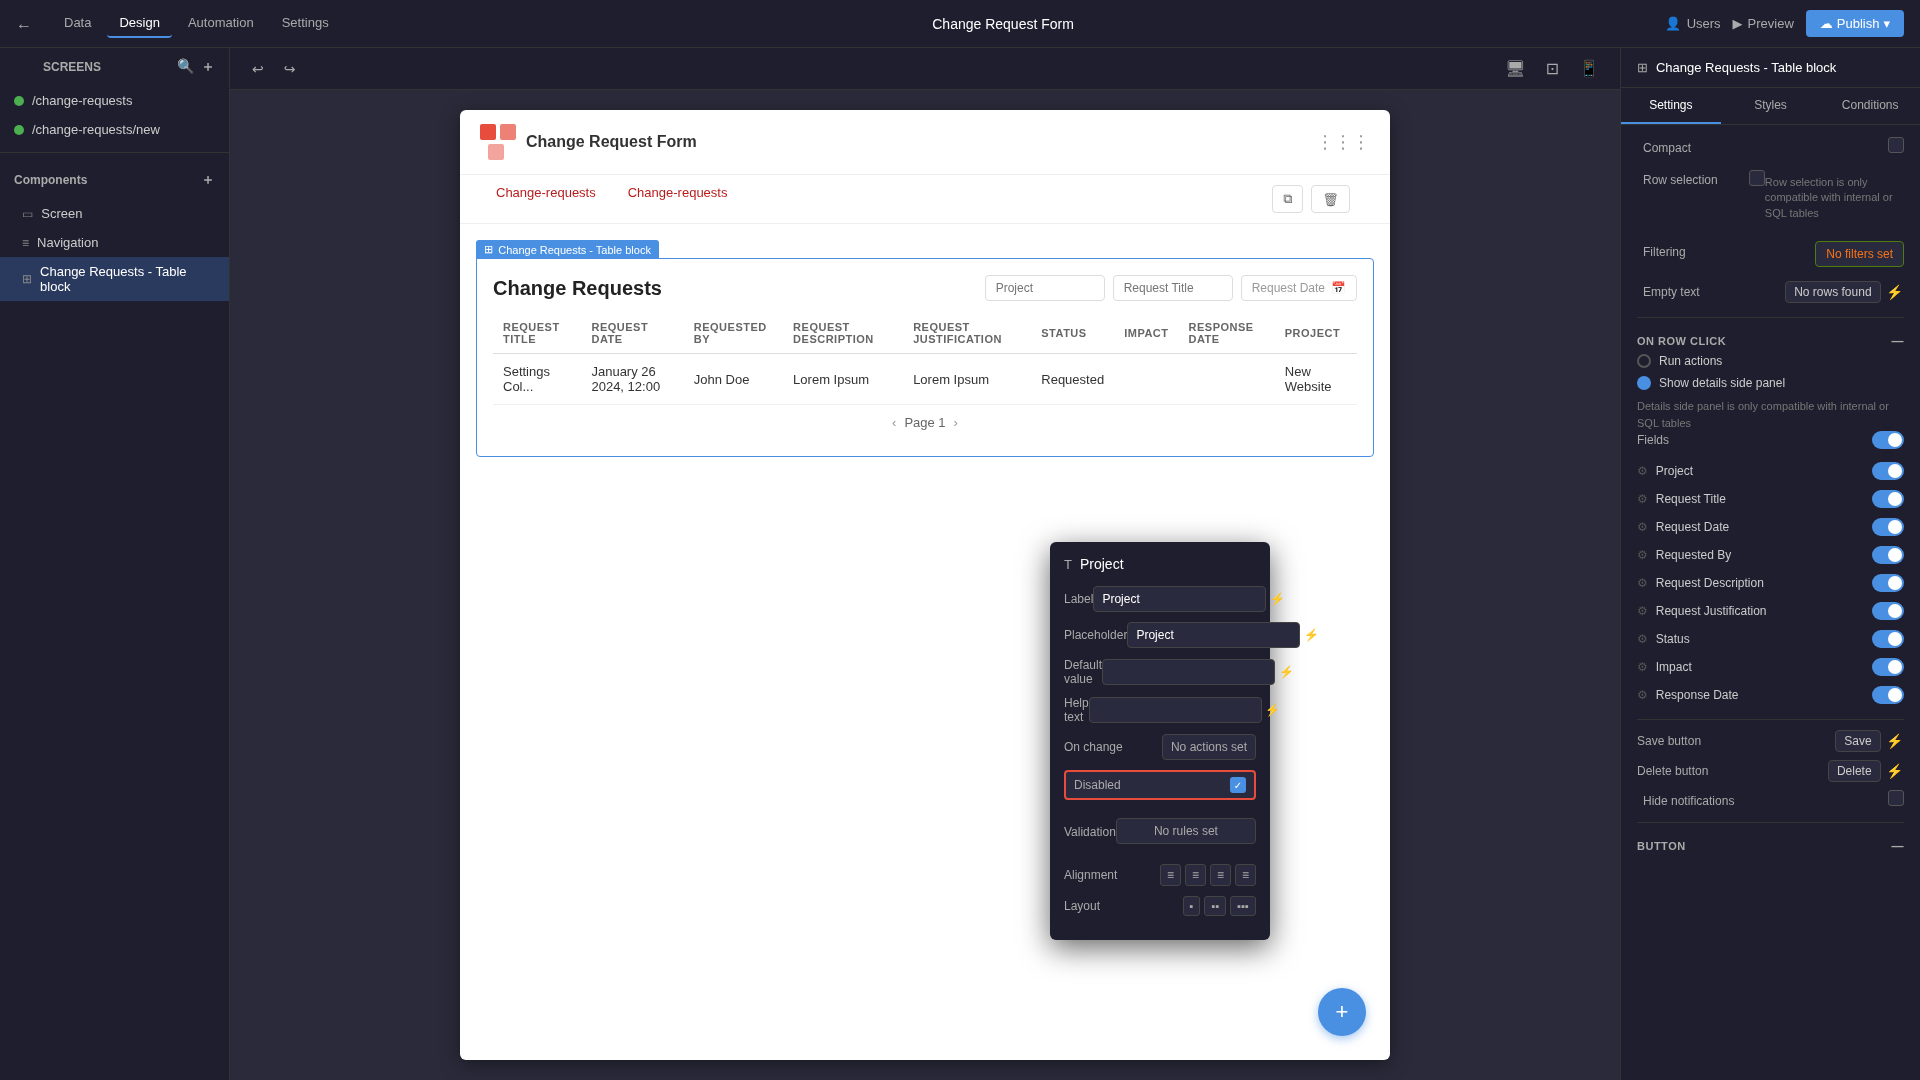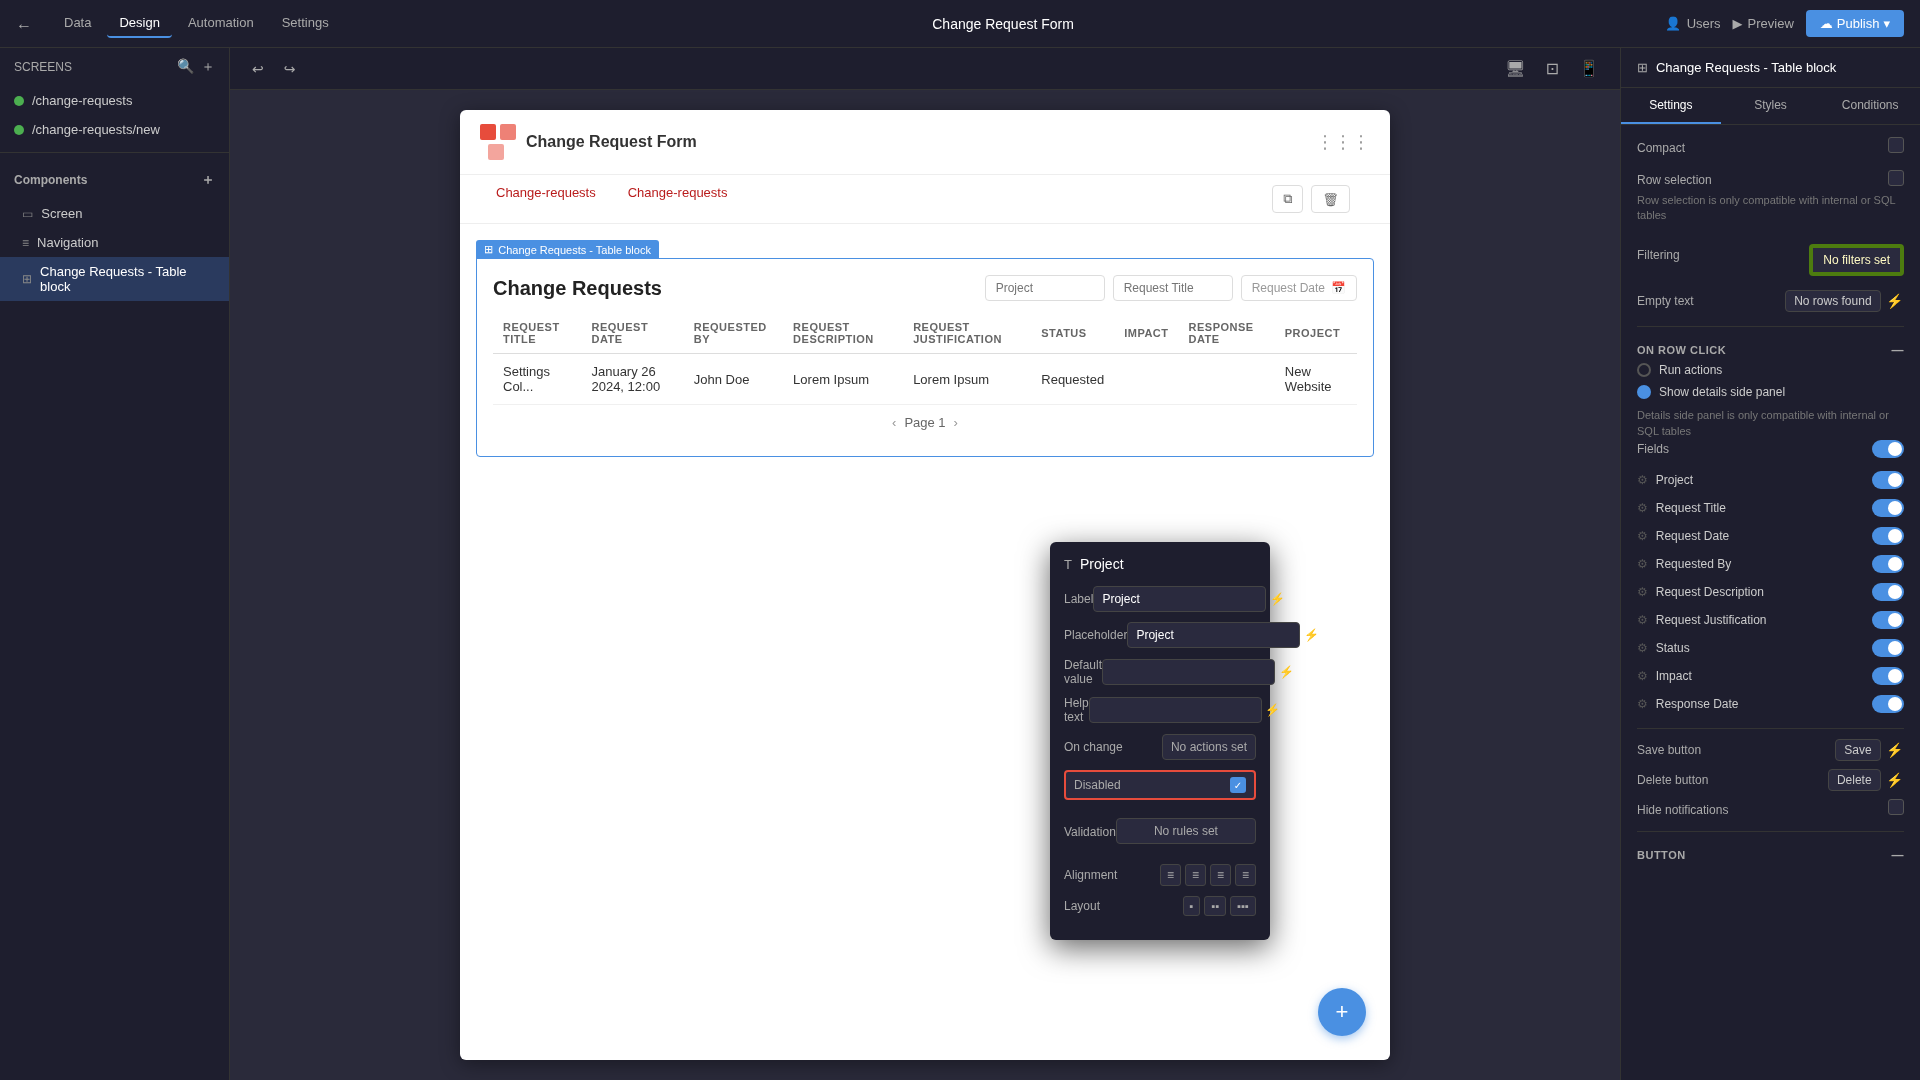--- a/index.html
+++ b/index.html
@@ -22,21 +22,21 @@
       display: flex; align-items: center; gap: 4px; cursor: pointer; font-size: 13px;
     }
 
     
     .main-layout { display: flex; height: calc(100vh - 48px); }
 
     
     .left-sidebar { width: 230px; background: #1e1e2e; border-right: 1px solid #333; display: flex; flex-direction: column; }
     .sidebar-section-header {
       display: flex; align-items: center; justify-content: space-between;
-      padding: 10px 14px; color: #aaa; font-size: 12px; font-weight: 400; text-transform: uppercase;
+      padding: 10px 14px; color: #aaa; font-size: 12px; font-weight: 700; text-transform: uppercase; margin-left: 29px;
     }
     .sidebar-icons { display: flex; gap: 6px; }
     .sidebar-icon { color: #aaa; cursor: pointer; font-size: 14px; }
     .screen-item {
       display: flex; align-items: center; gap: 8px; padding: 7px 14px;
       color: #ccc; cursor: pointer; font-size: 13px;
     }
     .screen-item .dot { width: 10px; height: 10px; border-radius: 50%; background: #4CAF50; flex-shrink: 0; }
     .sidebar-divider { height: 1px; background: #333; margin: 8px 0; }
     .components-header {
@@ -181,23 +181,23 @@
     .rs-header-icon { color: #aaa; font-size: 13px; }
     .rs-title { color: #fff; font-size: 13px; font-weight: 500; flex: 1; }
     .rs-tabs { display: flex; border-bottom: 1px solid #333; }
     .rs-tab {
       flex: 1; text-align: center; padding: 10px; color: #aaa; font-size: 12px;
       cursor: pointer; border-bottom: 2px solid transparent;
     }
     .rs-tab.active { color: #fff; border-bottom: 2px solid #4a90e2; }
     .rs-body { padding: 12px 16px; flex: 1; overflow-y: auto; }
     .rs-row { display: flex; align-items: flex-start; justify-content: space-between; margin-bottom: 14px; }
-    .rs-label { color: #aaa; font-size: 12px; padding-top: 4px; white-space: nowrap; }
+    .rs-label { color: #aaa; font-size: 12px; padding-top: 4px; white-space: nowrap; margin-left: 6px; }
     .rs-checkbox { width: 16px; height: 16px; border: 1px solid #555; border-radius: 3px; background: #2a2a3e; }
-    .rs-no-filters { background: #2a2a3e; border: 4px solid #4d7c0f; border-radius: 4px; padding: 5px 10px; color: #fef9c3; font-size: 12px; }
+    .rs-no-filters { background: #2a2a3e; border: 1px solid #4d7c0f; border-radius: 4px; padding: 5px 10px; color: #f97316; font-size: 12px; }
     .rs-flash { color: #f0c040; font-size: 14px; cursor: pointer; }
     .rs-section-divider { border-top: 1px solid #333; margin: 10px 0; }
     .rs-section-title {
       display: flex; align-items: center; justify-content: space-between;
       color: #aaa; font-size: 11px; font-weight: 600; text-transform: uppercase;
       padding: 6px 0; letter-spacing: 0.5px;
     }
     .rs-radio-row { display: flex; align-items: flex-start; gap: 8px; margin-bottom: 8px; }
     .rs-radio { width: 14px; height: 14px; border-radius: 50%; border: 2px solid #555; background: transparent; flex-shrink: 0; }
     .rs-radio.selected { border-color: #4a90e2; background: #4a90e2; }
@@ -472,21 +472,21 @@
       <span class="rs-tab">Styles</span>
       <span class="rs-tab">Conditions</span>
     </div>
     <div class="rs-body">
 
       <div class="rs-row">
         <span class="rs-label">Compact</span>
         <div class="rs-checkbox"></div>
       </div>
 
-      <div class="rs-row" style="flex-direction:column; align-items:flex-start;">
+      <div class="rs-row" style="flex-direction:row; align-items:flex-start;">
         <div style="display:flex;align-items:center;justify-content:space-between;width:100%">
           <span class="rs-label">Row selection</span>
           <div class="rs-checkbox"></div>
         </div>
         <span class="rs-info-text">Row selection is only compatible with internal or SQL tables</span>
       </div>
 
       <div class="rs-row">
         <span class="rs-label">Filtering</span>
         <span class="rs-no-filters">No filters set</span>

